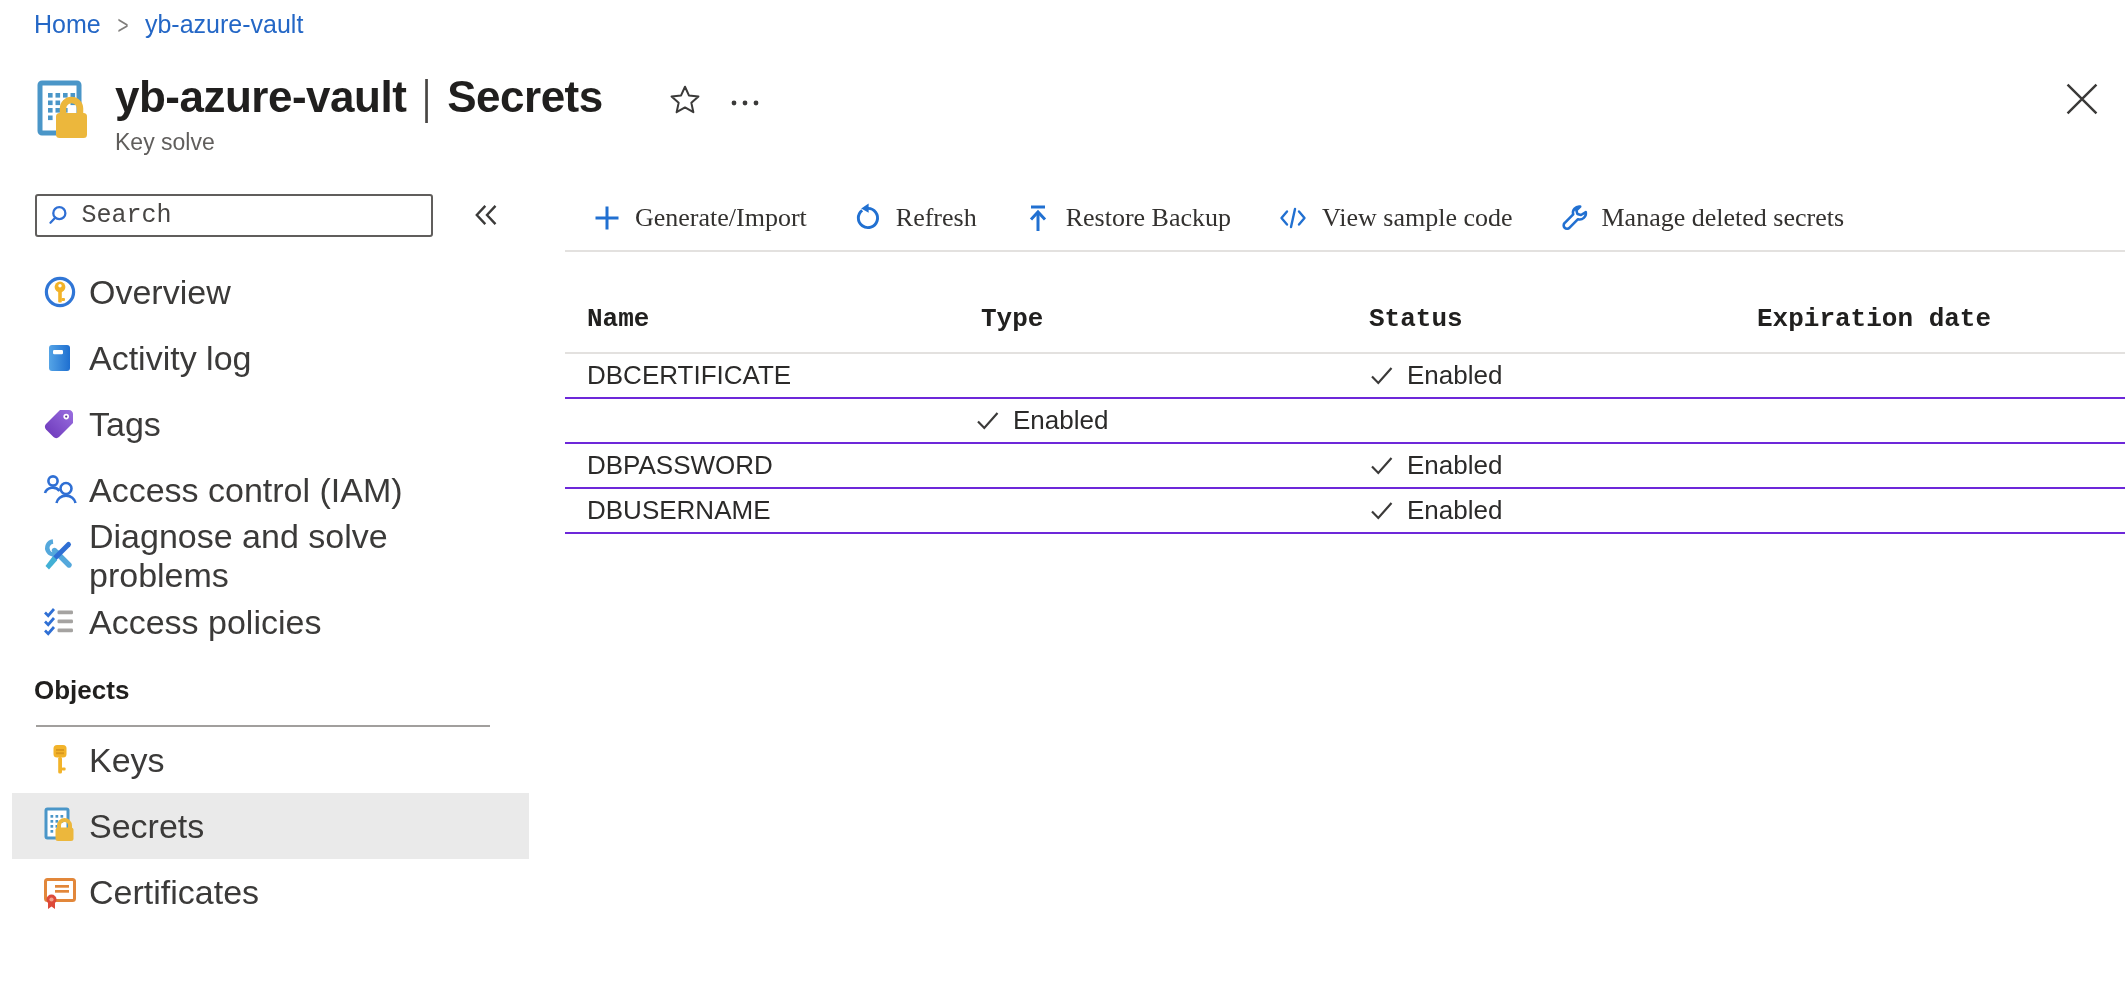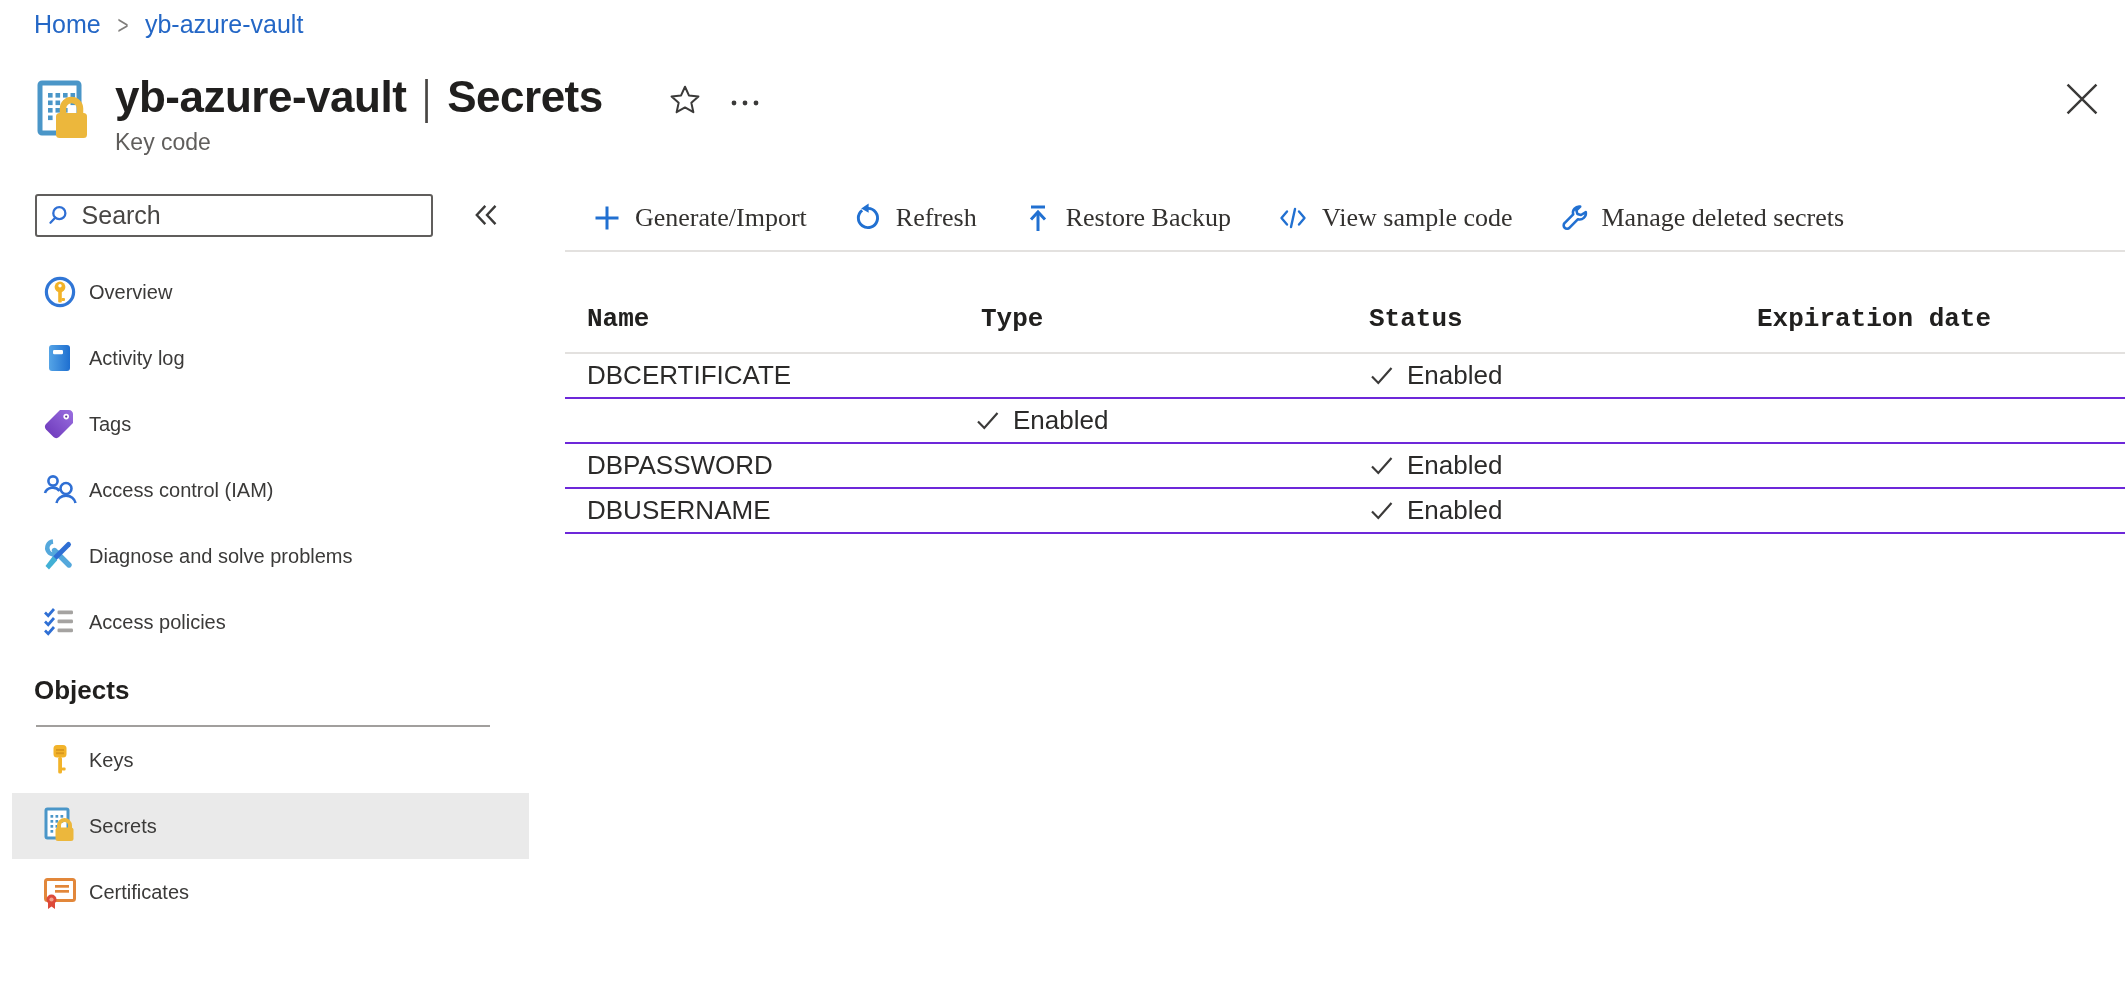--- a/index.html
+++ b/index.html
@@ -19,26 +19,26 @@
   .title-line { display:flex; align-items:baseline; gap:15px; font-size:44px; font-weight:700; color:#201f1e; letter-spacing:-0.5px; }
   .title-pipe { font-weight:400; color:#484644; transform:scale(0.75,1.05); }
   .subtitle { font-size:23px; color:#605e5c; margin-top:7px; }
   .star-btn { position:absolute; left:655px; top:82px; cursor:pointer; }
   .dots-btn { position:absolute; left:716px; top:88px; cursor:pointer; }
   .close-btn { position:absolute; left:2050px; top:79px; cursor:pointer; background:none; border:none; }
 
   
   .sidebar { position:absolute; left:0; top:170px; width:520px; height:813px; }
   .search-box { position:absolute; left:23px; top:24px; width:398px; height:43px; border:2px solid #605e5c; border-radius:3px; display:flex; align-items:center; padding:0 11px; gap:9px; background:#fff; }
-  .search-box input { border:none; outline:none; width:100%; font-size:25px; font-family:Liberation Sans, sans-serif; color:#4c1d95; background:transparent; }
+  .search-box input { border:none; outline:none; width:100%; font-size:25px; font-family:Liberation Mono, monospace; color:#4c1d95; background:transparent; }
   .search-box input::placeholder { color:#484644; opacity:1; }
   .collapse-btn { position:absolute; left:458px; top:28px; background:none; border:none; cursor:pointer; }
 
   .nav { position:absolute; top:89px; left:0; right:0; }
-  .nav-item { height:66px; display:flex; align-items:center; padding-left:30px; gap:11px; font-size:20px; color:#3b3a39; cursor:pointer; }
+  .nav-item { height:66px; display:flex; align-items:center; padding-left:30px; gap:11px; font-size:34px; color:#3b3a39; cursor:pointer; }
   .nav-item .ic { width:36px; height:36px; flex:0 0 36px; display:flex; align-items:center; justify-content:center; }
   .section-header { height:70px; display:flex; align-items:center; padding-left:22px; font-size:26px; font-weight:700; color:#201f1e; }
   .section-divider { margin-left:24px; width:454px; border-top:2px solid #a19f9d; }
   .nav-item.selected { background:#eaeaea; width:517px; }
 
   
   .main { position:absolute; left:553px; top:0; right:0; }
   .toolbar { position:absolute; top:192px; left:27px; display:flex; align-items:center; gap:46px; height:52px; }
   .tb-item { display:flex; align-items:center; gap:13px; font-size:26px; color:#33312f; cursor:pointer; white-space:nowrap;font-family:Liberation Serif, serif; }
   .toolbar-divider { position:absolute; top:250px; left:0; width:1572px; height:2px; background:#e3e1df; }
@@ -96,21 +96,21 @@
       </g>
       <path d="M28,34 v-5.5 a8.5,8.5 0 0 1 17,0 V34" fill="none" stroke="#ecb73c" stroke-width="6.5"></path>
       <rect x="21" y="33" width="31" height="25" rx="3.5" fill="#ecb73c"></rect>
     </svg>
     <div class="titles">
       <div class="title-line">
         <span>yb-azure-vault</span>
         <span class="title-pipe">|</span>
         <span>Secrets</span>
       </div>
-      <div class="subtitle">Key code</div>
+      <div class="subtitle">Key solve</div>
     </div>
   </div>
   <span class="star-btn">
     <svg width="36" height="36" viewBox="0 0 34 34">
         <polygon points="17,4.5 20.7,12.7 29.7,13.6 23,19.7 24.9,28.5 17,24 9.1,28.5 11,19.7 4.3,13.6 13.3,12.7" fill="none" stroke="#3b3a39" stroke-width="1.9" stroke-linejoin="round"></polygon>
       </svg>
   </span>
   <span class="dots-btn">
     <svg width="34" height="30" viewBox="0 0 34 30">
         <g fill="#3b3a39">

